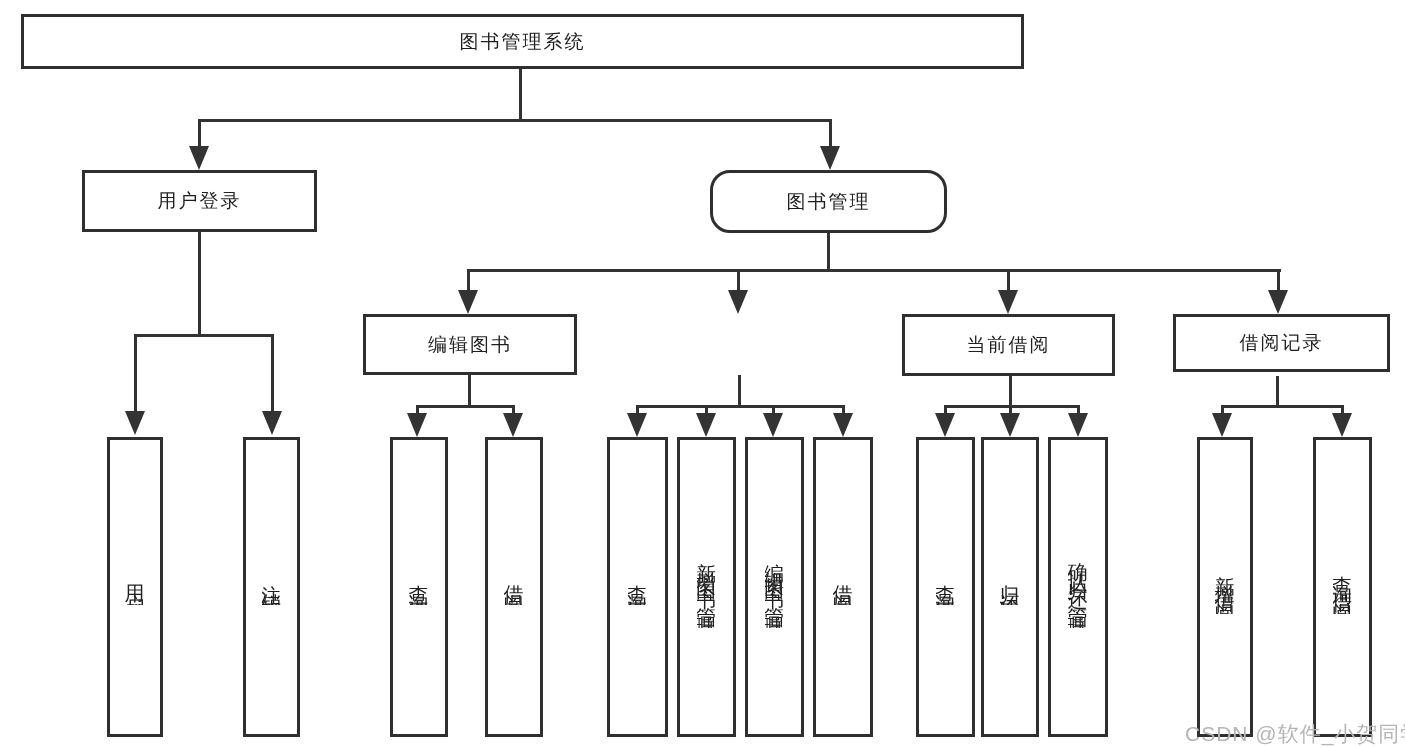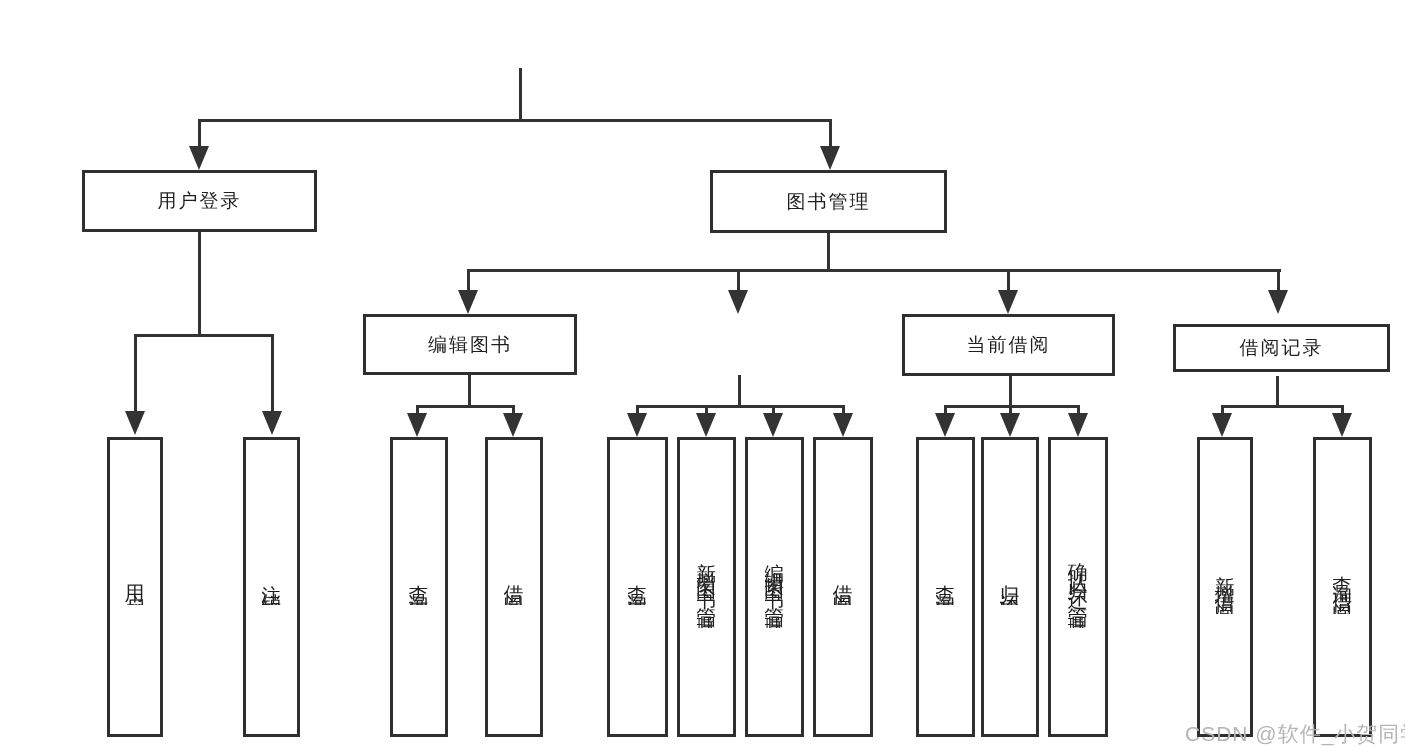--- a/index.html
+++ b/index.html
@@ -139,39 +139,42 @@
   <div class="v-line" style="left:1077px; top:405px; height:10px;"></div>
   <div class="arrow-down" style="left:1068px; top:413px;"></div>
 
   <div class="v-line" style="left:1276px; top:376px; height:32px;"></div>
   <div class="h-line" style="left:1221px; top:405px; width:123px;"></div>
   <div class="v-line" style="left:1221px; top:405px; height:10px;"></div>
   <div class="arrow-down" style="left:1212px; top:413px;"></div>
   <div class="v-line" style="left:1341px; top:405px; height:10px;"></div>
   <div class="arrow-down" style="left:1332px; top:413px;"></div>
 
+  <div class="hbox" style="left:21px; top:14px; width:1003px; height:55px;">
+    <span>图书管理系统</span>
+  </div>
 
   <div class="hbox" style="left:82px; top:170px; width:235px; height:62px;">
     <span>用户登录</span>
   </div>
 
-  <div class="hbox" style="left:710px; top:170px; width:237px; height:63px;">
+  <div class="hbox" style="left:710px; top:170px; width:237px; height:63px;border-radius:20px;">
     <span>图书管理</span>
   </div>
 
   <div class="hbox" style="left:363px; top:314px; width:214px; height:61px;">
     <span>编辑图书</span>
   </div>
 
 
   <div class="hbox" style="left:902px; top:314px; width:213px; height:62px;">
     <span>当前借阅</span>
   </div>
 
-  <div class="hbox" style="left:1173px; top:324px; width:217px; height:48px;">
+  <div class="hbox" style="left:1173px; top:314px; width:217px; height:58px;">
     <span>借阅记录</span>
   </div>
 
   <div class="vbox" style="left:107px; width:56px;">
     <span class="vtext">用户登录</span>
   </div>
   <div class="vbox" style="left:243px; width:57px;">
     <span class="vtext">注销登录</span>
   </div>
 

